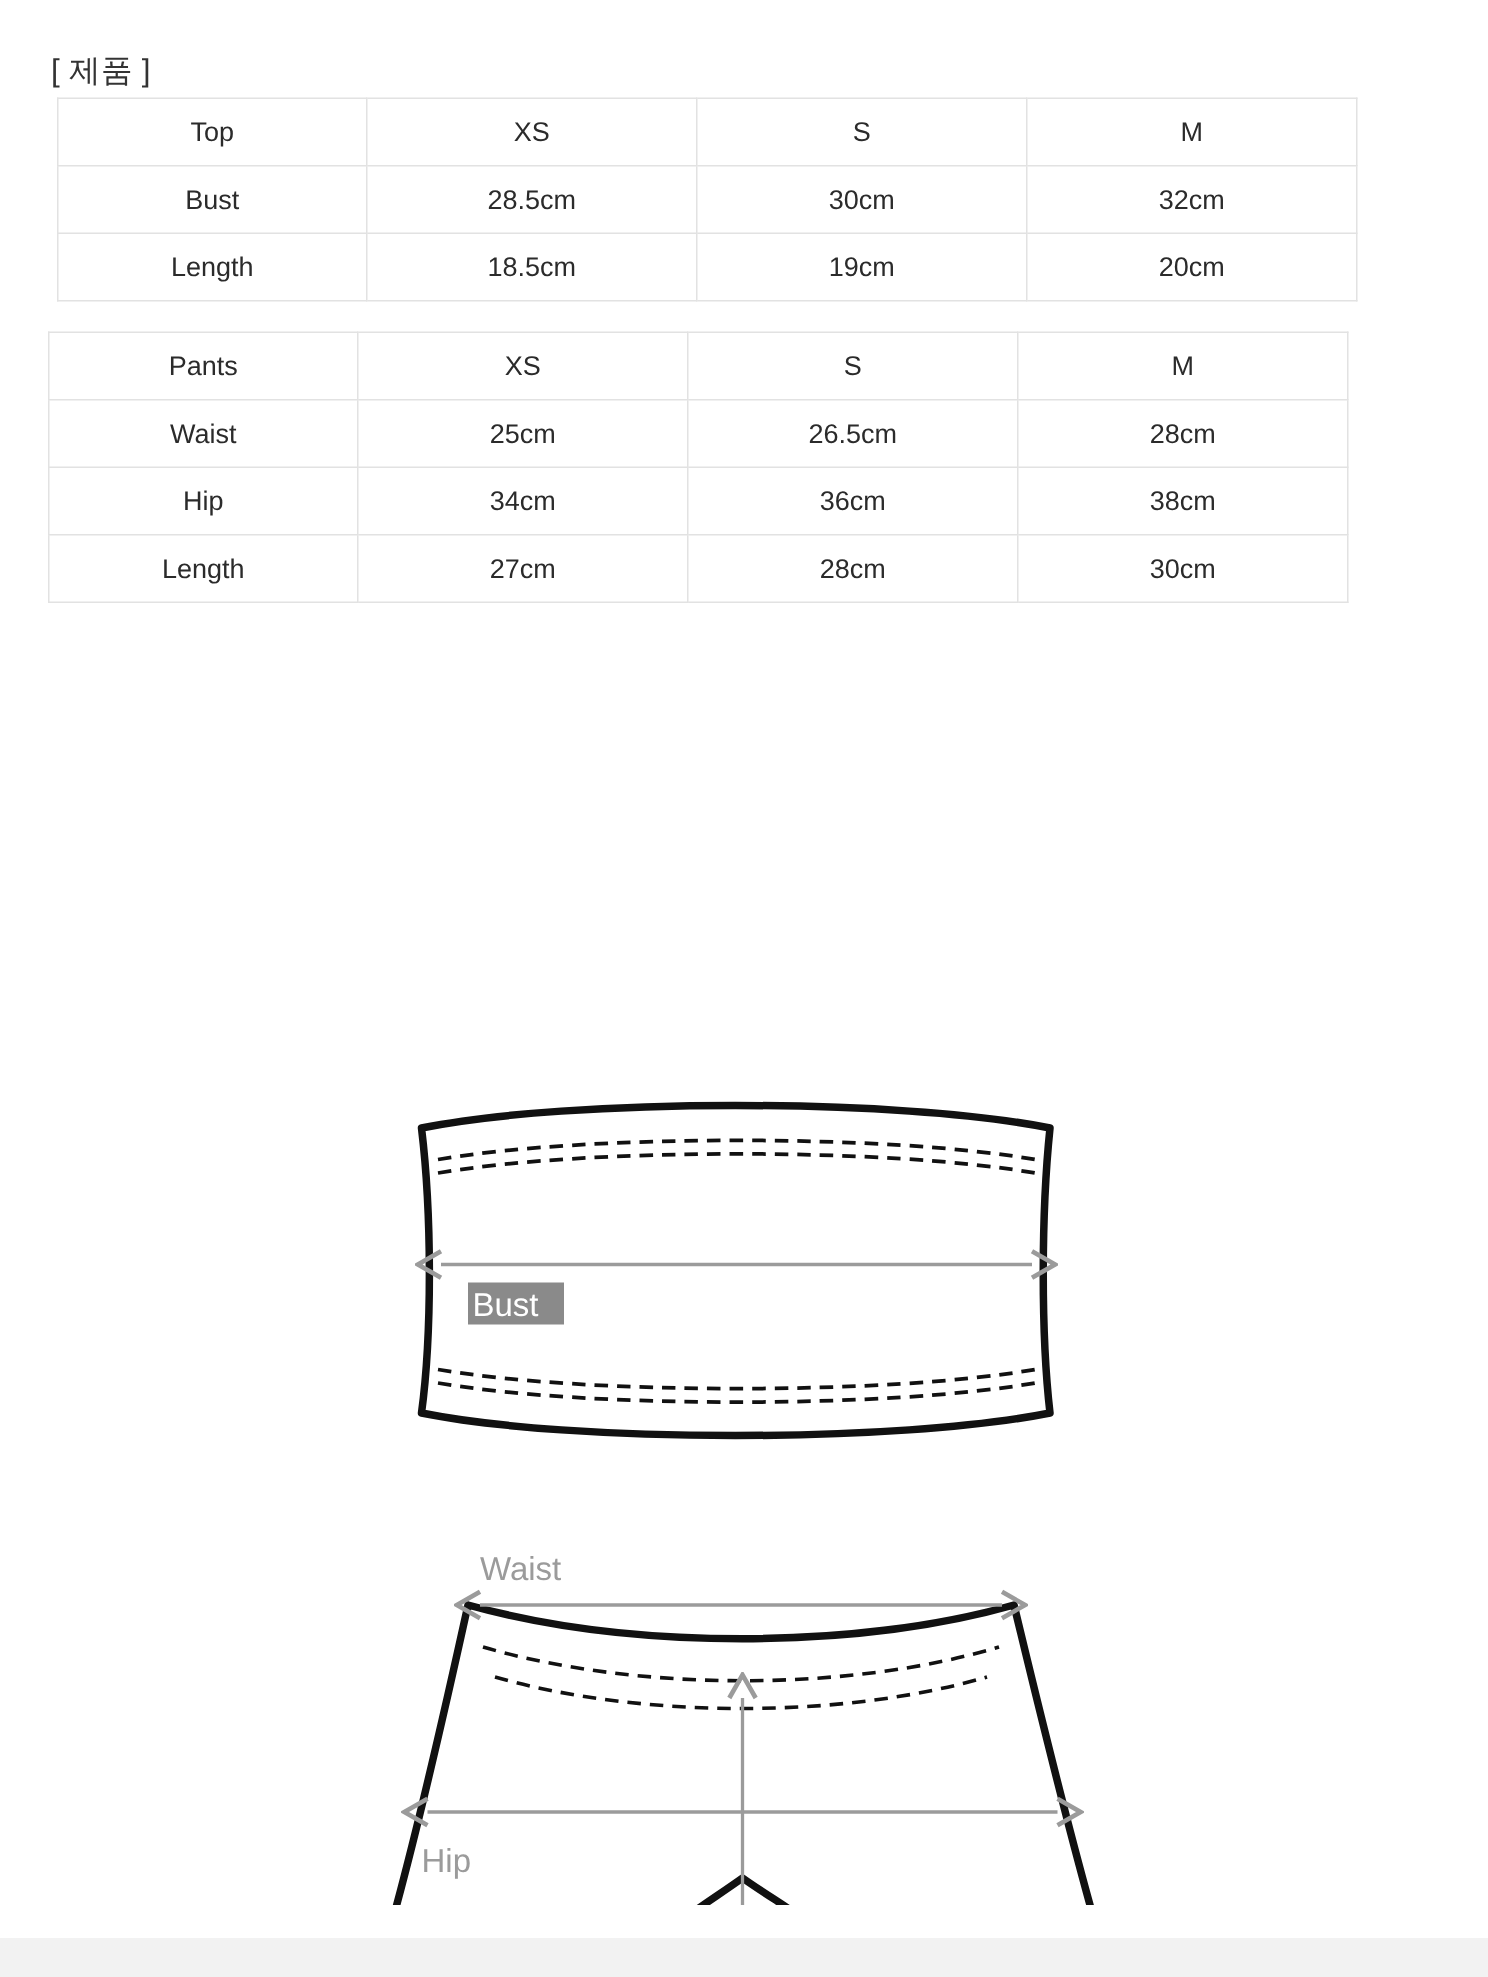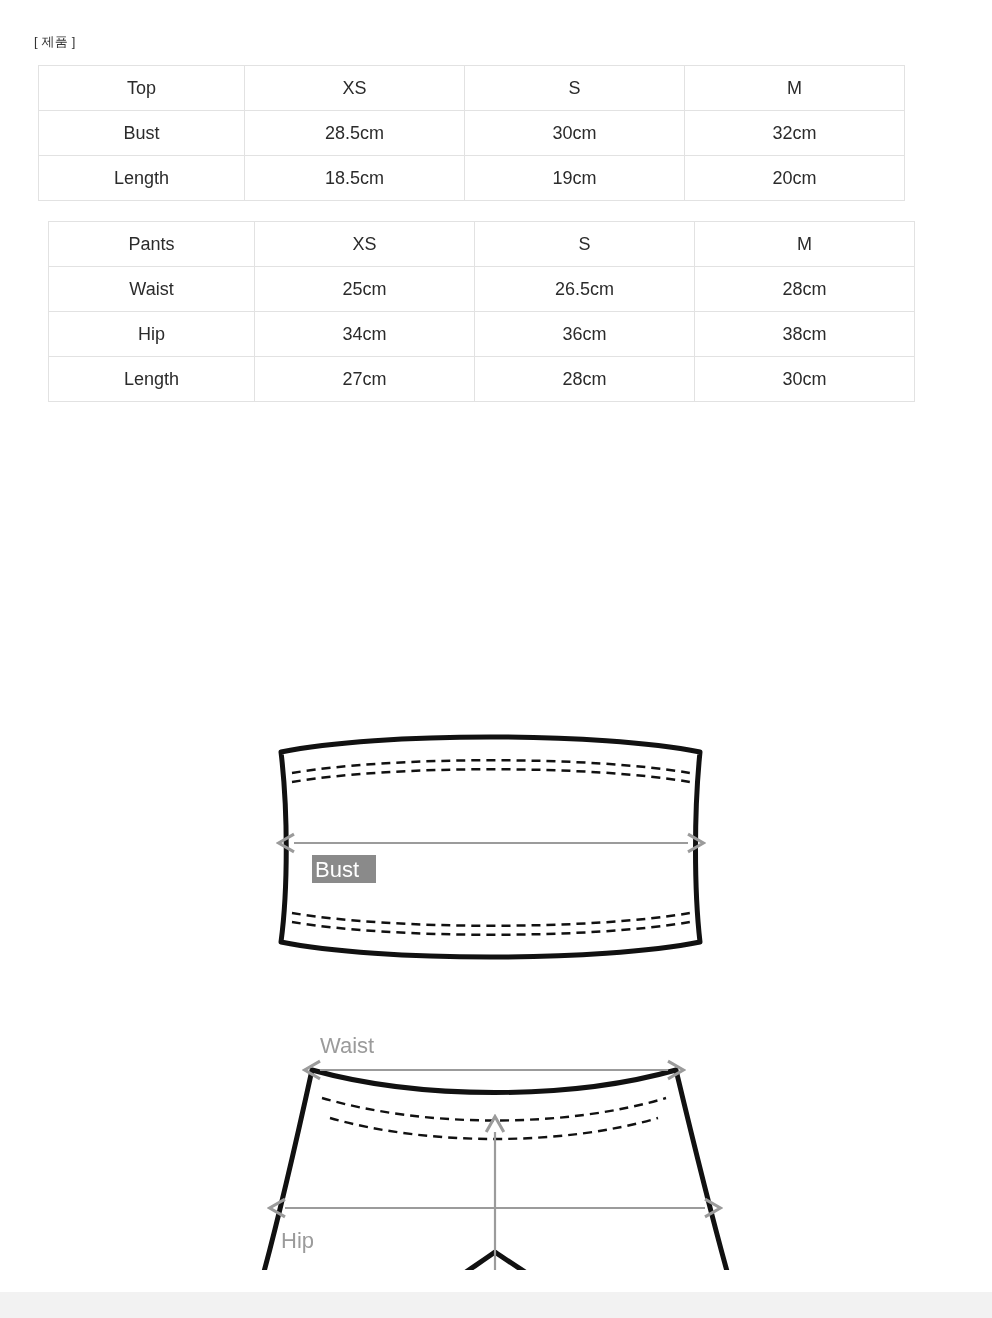--- a/index.html
+++ b/index.html
@@ -18,21 +18,21 @@
   .page {
     position: relative;
     width: 992px;
     height: 1318px;
     background: #ffffff;
   }
   .section-label {
     position: absolute;
     left: 34px;
     top: 33px;
-    font-size: 13px;
+    font-size: 21px;
     color: #333333;
     letter-spacing: 0.2px;
   }
   table.size-table {
     position: absolute;
     border-collapse: collapse;
     table-layout: fixed;
   }
   table.size-table td {
     border: 1px solid #e2e2e2;
@@ -43,21 +43,21 @@
     padding: 0;
     background: #ffffff;
   }
   #top-table {
     left: 38px;
     top: 65px;
     width: 862px;
     padding-left: 32px;
   }
   #pants-table {
-    left: 48px;
+    left: 32px;
     top: 221px;
     width: 862px;
   }
   .col-label { width: 205px; }
   .col-size  { width: 219px; margin-left: 36px; }
 
   .diagram-wrap {
     position: absolute;
     left: 0;
     top: 470px;

